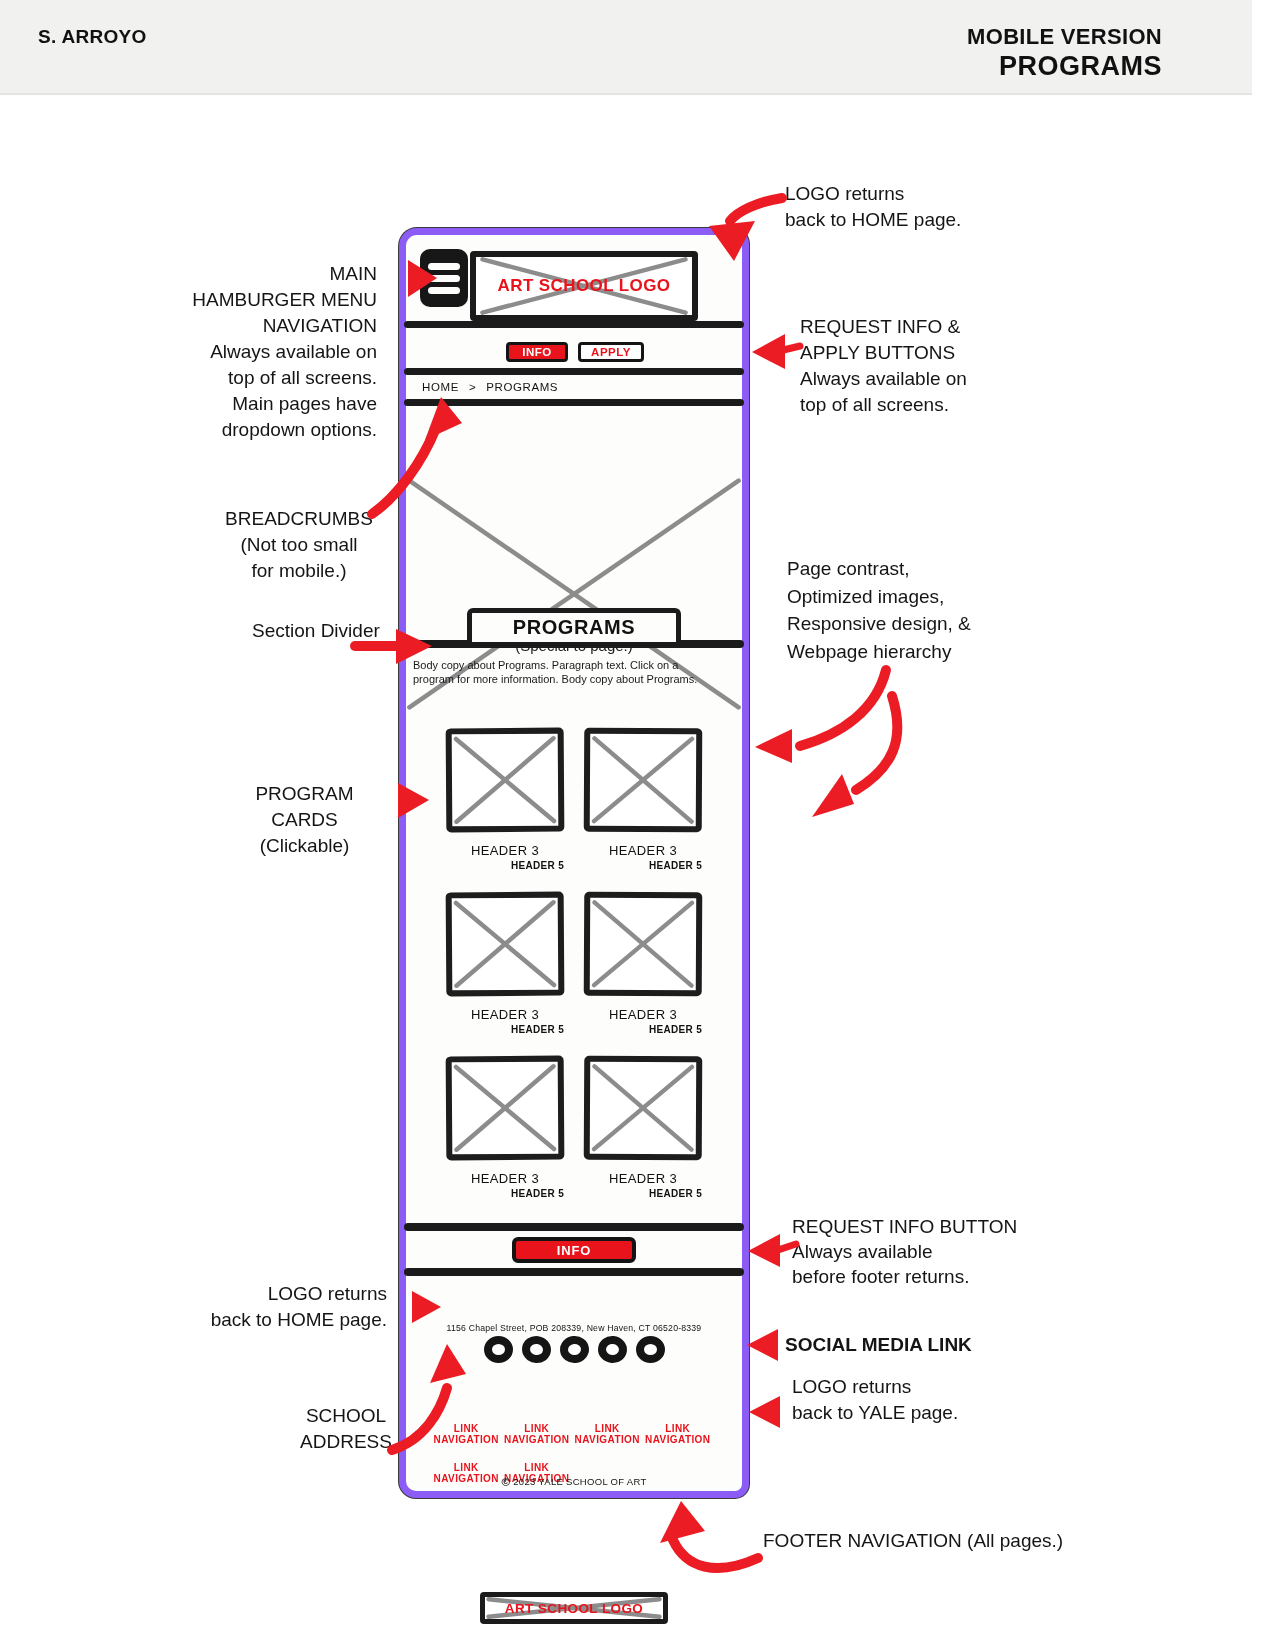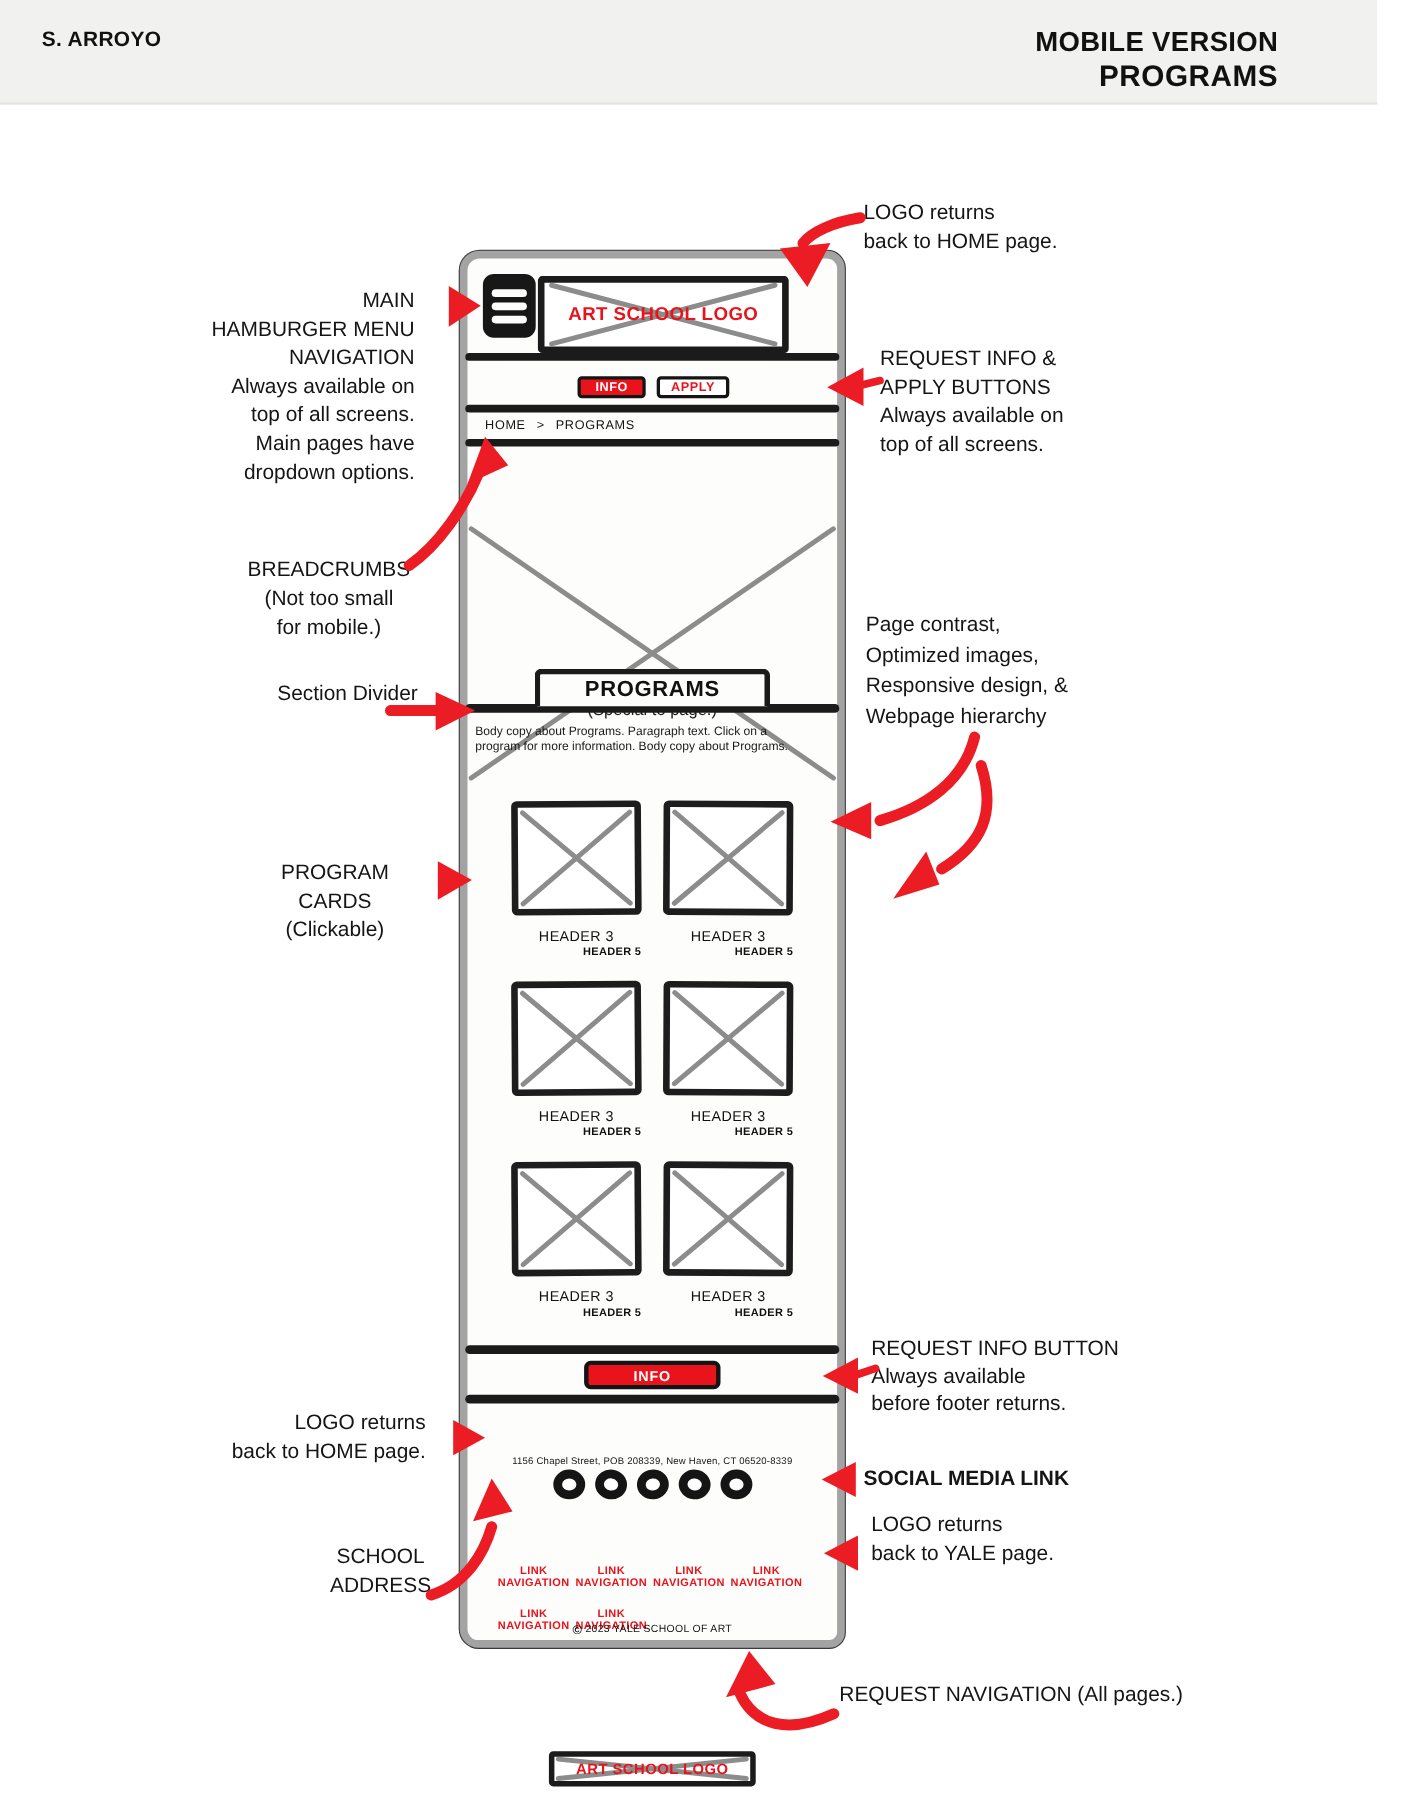--- a/index.html
+++ b/index.html
@@ -2,30 +2,30 @@
 <html><head>
 <meta charset="utf-8">
 <style>
   html,body{margin:0;padding:0;background:#fff;}
   .canvas{position:relative;width:1252px;height:1650px;background:#ffffff;overflow:hidden;
           font-family:"Liberation Sans", sans-serif;color:#111;}
   
   .top-band{position:absolute;left:0;top:0;width:1275px;height:93px;background:#f1f1f0;border-bottom:2px solid #e4e4e2;}
   .author{position:absolute;left:38px;top:26px;font-size:19px;font-weight:bold;letter-spacing:.3px;}
   .sheet-right{position:absolute;right:90px;top:24px;text-align:right;}
-  .sheet-version{font-size:25px;font-weight:bold;letter-spacing:.3px;}
+  .sheet-version{font-size:22px;font-weight:bold;letter-spacing:.3px;}
   .sheet-title{font-size:27px;font-weight:bold;letter-spacing:.5px;margin-top:1px;}
   
   .ann{position:absolute;font-size:19px;line-height:26px;white-space:pre-line;color:#151515;}
   .ann.r{text-align:right;}
   .ann.c{text-align:center;}
   .ann.b{font-weight:bold;}
   
-  .phone{position:absolute;left:418px;top:228px;width:336px;height:1256px;background:#fdfdfc;
-         border:7px solid #a3a3a3;border-radius:18px 16px 14px 17px;box-shadow:0 0 0 1px #3a3a3a;}
+  .phone{position:absolute;left:399px;top:228px;width:336px;height:1256px;background:#fdfdfc;
+         border:7px solid #8b5cf6;border-radius:18px 16px 14px 17px;box-shadow:0 0 0 1px #3a3a3a;}
   .ph-abs{position:absolute;box-sizing:border-box;}
   .hrule{position:absolute;left:-2px;width:calc(100% + 4px);height:7px;background:#1b1b1b;border-radius:4px;}
   .hamburger{left:14px;top:14px;width:48px;height:58px;background:#171717;border-radius:10px;
              display:flex;flex-direction:column;justify-content:center;gap:5px;padding:0 8px;}
   .hamburger span{display:block;height:7px;background:#fdfdfc;border-radius:4px;}
   .xwrap{position:relative;overflow:hidden;}
   .x-svg{position:absolute;left:0;top:0;width:100%;height:100%;}
   .x-svg line{stroke:#8c8c8c;stroke-width:4.5;vector-effect:non-scaling-stroke;stroke-linecap:round;}
   .logo-box{left:64px;top:16px;width:228px;height:70px;border:6px solid #1b1b1b;border-radius:4px;background:#fff;}
   .logo-text{position:absolute;width:100%;top:50%;transform:translateY(-50%);text-align:center;
@@ -106,21 +106,21 @@
   <div class="ann" style="left:787px;top:555px;line-height:27.5px;">Page contrast,
 Optimized images,
 Responsive design, &amp;
 Webpage hierarchy</div>
   <div class="ann" style="left:792px;top:1214px;line-height:25px;">REQUEST INFO BUTTON
 Always available
 before footer returns.</div>
   <div class="ann b" style="left:785px;top:1332px;">SOCIAL MEDIA LINK</div>
   <div class="ann" style="left:792px;top:1374px;">LOGO returns
 back to YALE page.</div>
-  <div class="ann" style="left:763px;top:1528px;">REQUEST NAVIGATION (All pages.)</div>
+  <div class="ann" style="left:763px;top:1528px;">FOOTER NAVIGATION (All pages.)</div>
 
   <div class="phone">
 
     <div class="ph-abs hamburger">
         <span></span>
         <span></span>
         <span></span>
       </div>
 
     <div class="ph-abs logo-box xwrap">

